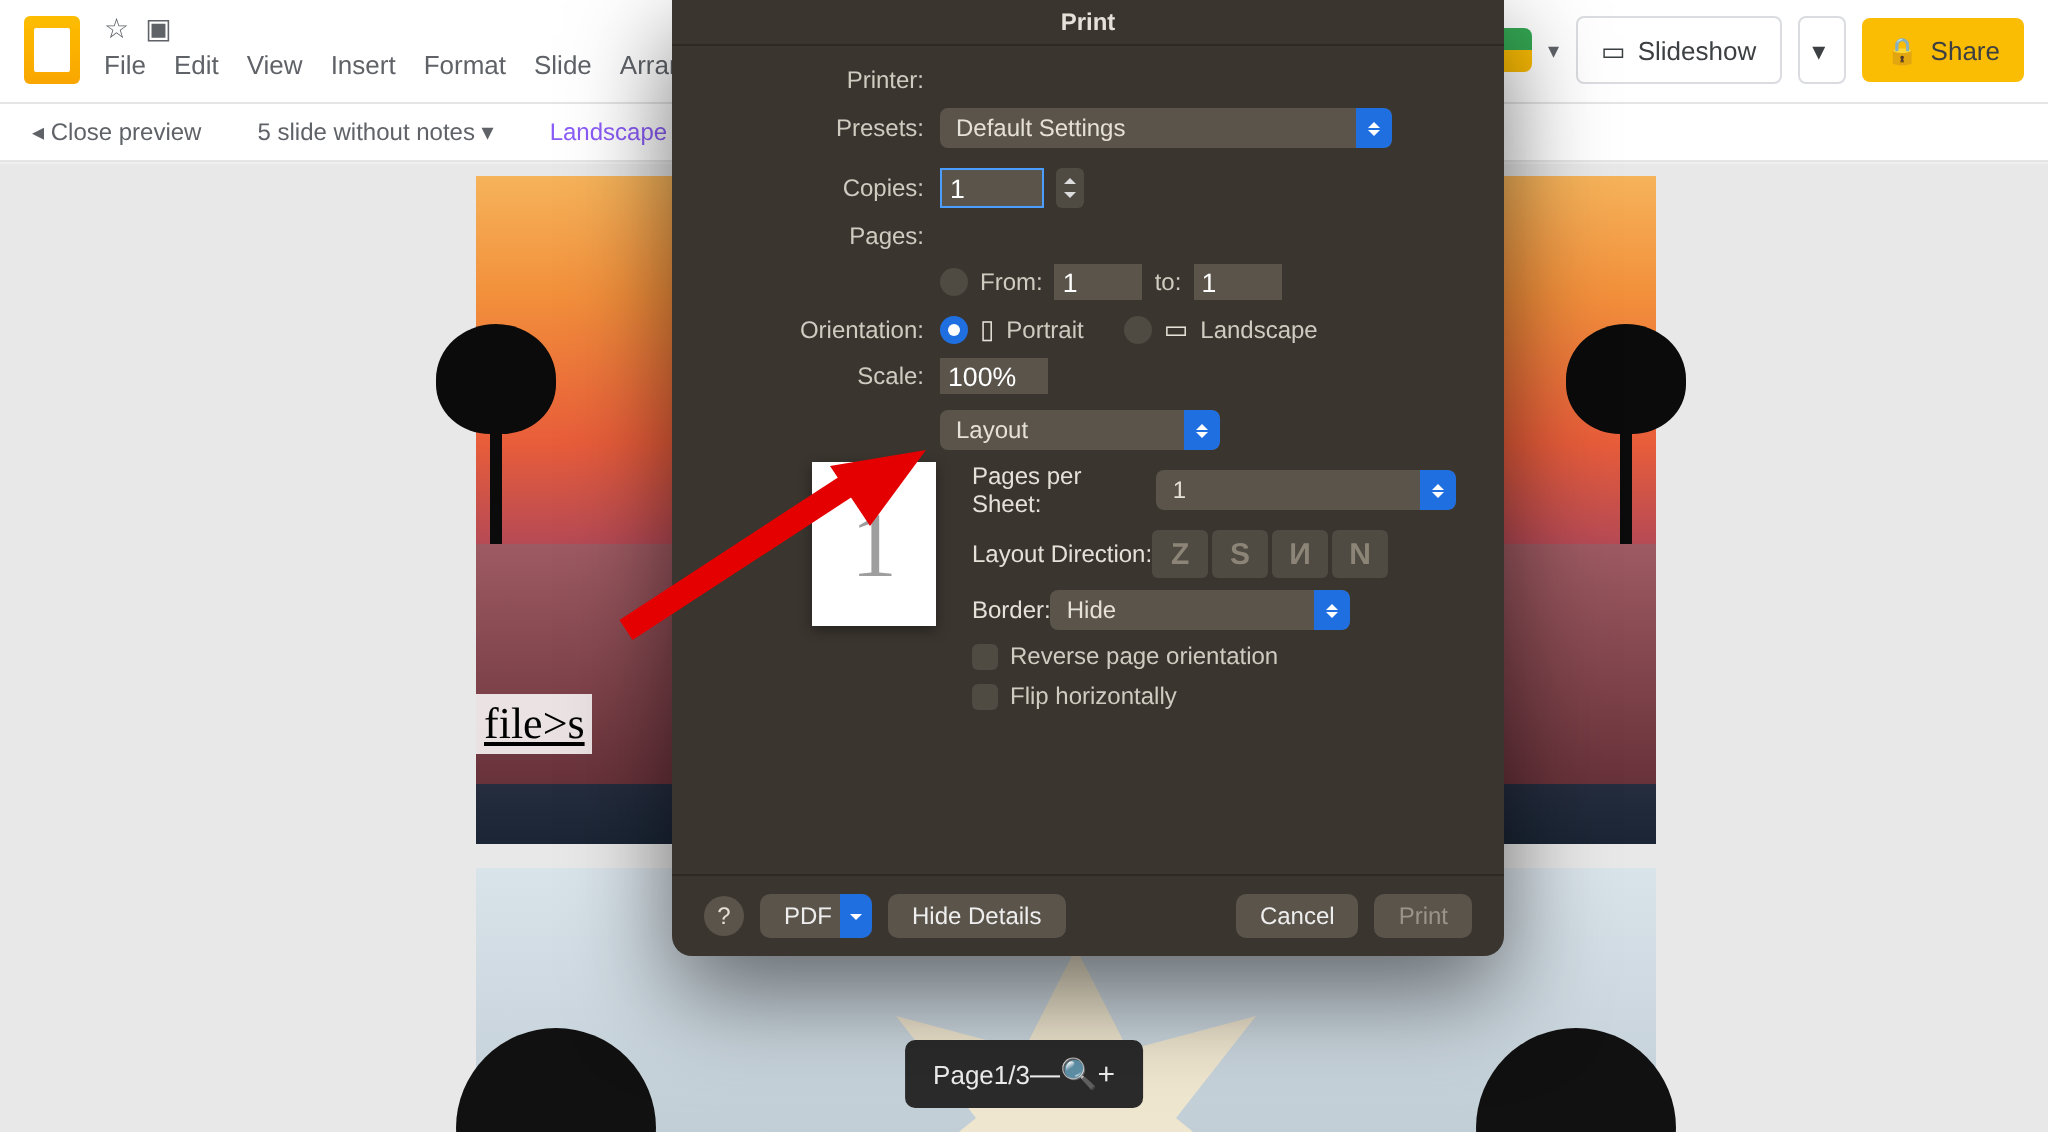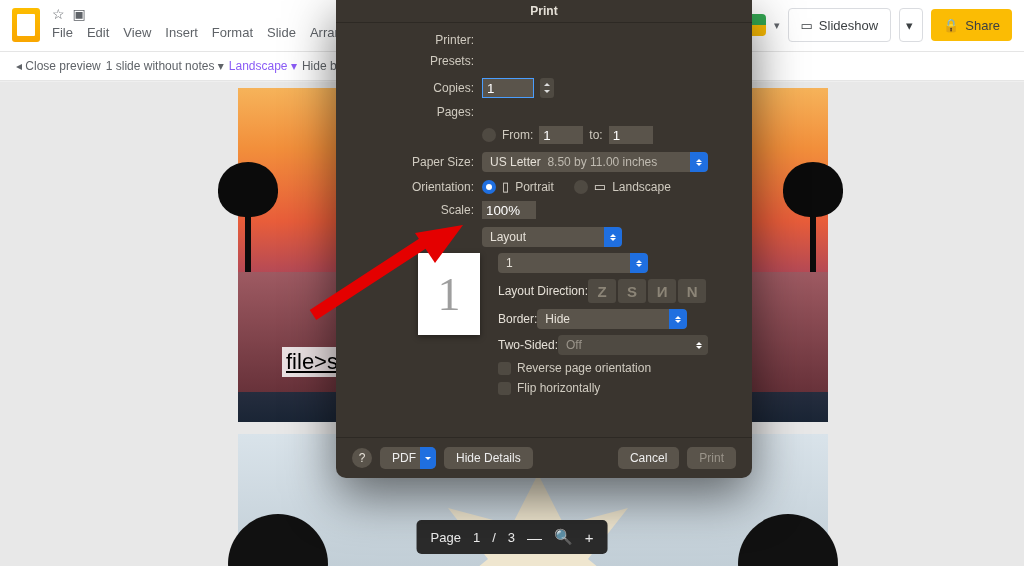--- a/index.html
+++ b/index.html
@@ -23,47 +23,47 @@
   .title-row{display:flex;align-items:center;gap:8px;}
   .title{font-size:17px;color:#3c4043;}
   .star,.move{color:#5f6368;font-size:14px;}
   .menus{display:flex;gap:14px;font-size:13px;color:#5f6368;margin-top:3px;}
   .menus span{cursor:default;}
   .right-top{margin-left:auto;display:flex;align-items:center;gap:8px;height:38px;}
   .meet{width:30px;height:22px;background:conic-gradient(#34a853 0 25%,#fbbc04 0 50%,#ea4335 0 75%,#4285f4 0);border-radius:4px;}
   .meet-caret{color:#5f6368;font-size:11px;}
   .btn{height:32px;border:1px solid #dadce0;border-radius:4px;background:#fff;display:flex;align-items:center;gap:6px;padding:0 12px;font-size:13px;color:#3c4043;}
   .btn.share{background:#fbbc04;border:none;font-weight:500;}
-  .subbar{height:28px;background:#fff;display:flex;align-items:center;gap:5px;padding:0 16px;font-size:12px;color:#5f6368;border-bottom:1px solid #e5e5e5;}
+  .subbar{height:28px;background:#fff;display:flex;align-items:center;gap:28px;padding:0 16px;font-size:12px;color:#5f6368;border-bottom:1px solid #e5e5e5;}
   .subbar .dim{color:#8b5cf6;}
   .canvas{position:absolute;top:82px;left:0;right:0;bottom:0;background:#e8e8e8;}
   .slide{position:absolute;left:238px;width:590px;}
   .slide1{top:6px;height:334px;background:linear-gradient(180deg,#f6b35a 0%,#f28f3b 18%,#e85d3a 40%,#b64a55 55%,#3f3f53 70%,#1a2535 100%);}
   .sun{position:absolute;left:260px;top:60px;width:70px;height:70px;border-radius:50%;background:radial-gradient(circle,#ffe9a8,#f7b14a);}
   .tree{position:absolute;bottom:140px;width:70px;height:120px;}
   .tree.l{left:-25px;}
   .tree.r{right:-20px;}
   .tree::before{content:"";position:absolute;bottom:0;left:32px;width:6px;height:80px;background:#0b0b0b;}
   .tree::after{content:"";position:absolute;top:0;left:5px;width:60px;height:55px;background:#0b0b0b;border-radius:50% 50% 45% 45%;}
   .water{position:absolute;left:0;right:0;bottom:30px;height:120px;background:linear-gradient(#9e5a62,#68323a);}
-  .filetag{position:absolute;left:0;bottom:45px;background:rgba(255,255,255,.85);padding:2px 4px;font-family:Liberation Sans, sans-serif;font-size:22px;text-decoration:underline;margin-left:44px;}
+  .filetag{position:absolute;left:0;bottom:45px;background:rgba(255,255,255,.85);padding:2px 4px;font-family:Liberation Serif, serif;font-size:22px;text-decoration:underline;}
   .slide2{top:352px;height:210px;background:linear-gradient(#d9e3ea,#b4c2cb);}
   .s2trees{position:absolute;bottom:30px;left:0;right:0;height:120px;}
   .s2trees .blob{position:absolute;bottom:0;width:100px;height:100px;background:#111;border-radius:50%;}
   .s2trees .blob.l{left:-10px;}
   .s2trees .blob.r{right:-10px;}
   .starshape{position:absolute;left:200px;top:40px;width:200px;height:170px;background:#efe6cf;clip-path:polygon(50% 0,63% 30%,95% 20%,75% 50%,98% 72%,65% 68%,50% 100%,35% 68%,2% 72%,25% 50%,5% 20%,37% 30%);}
-  .pager{position:absolute;left:50%;bottom:12px;transform:translateX(-50%);background:#2b2b2b;border-radius:5px;height:34px;display:flex;align-items:center;gap:12px;padding:0 14px;color:#eee;font-size:13px;}
+  .pager{position:absolute;left:50%;bottom:12px;transform:translateX(-50%);background:#2b2b2b;border-radius:5px;height:34px;display:flex;align-items:center;padding:0 14px;color:#eee;font-size:13px;}
   .pager .ic{font-size:15px;}
   
   .arrow{position:absolute;left:303px;top:225px;width:160px;height:100px;pointer-events:none;z-index:40;}
   
   .dlg{position:absolute;left:336px;top:0;width:416px;height:478px;background:var(--dlg-bg);border-radius:0 0 10px 10px;box-shadow:0 18px 50px rgba(0,0,0,.55);color:var(--dlg-text);font-size:12px;z-index:30;}
   .dlg-title{height:22px;text-align:center;line-height:22px;font-size:12px;font-weight:600;border-bottom:1px solid var(--dlg-line);}
-  .rows{padding:10px 24px 4px 36px;}
+  .rows{padding:10px 24px 4px 24px;}
   .row{display:flex;align-items:center;margin-bottom:7px;}
   .lbl{width:102px;text-align:right;padding-right:8px;color:var(--dlg-label);white-space:nowrap;}
   .ctrl{flex:1;display:flex;align-items:center;gap:6px;}
   .select{position:relative;height:20px;line-height:20px;background:var(--ctrl-bg);border-radius:4px;padding:0 22px 0 8px;color:var(--dlg-text);overflow:hidden;}
   .select .end{position:absolute;right:0;top:0;bottom:0;width:18px;background:var(--accent-end);border-radius:0 4px 4px 0;display:flex;flex-direction:column;align-items:center;justify-content:center;gap:0;}
   .select .end::before{content:"";border:3px solid transparent;border-bottom-color:#fff;margin-bottom:1px;}
   .select .end::after{content:"";border:3px solid transparent;border-top-color:#fff;}
   .select.full{width:196px;}
   .select.med{width:110px;}
   .select .dim{color:#bfbab0;}
@@ -129,21 +129,21 @@
       <div class="btn" style="width:10px;padding:0 6px;">▾</div>
       <div class="btn share">
         <span>🔒</span>
         <span>Share</span>
       </div>
     </div>
   </div>
 
   <div class="subbar">
     <span>◂ <span>Close preview</span></span>
-    <span><span>1 slide without notes</span> ▾</span>
+    <span><span>5 slide without notes</span> ▾</span>
     <span class="dim"><span>Landscape</span> ▾</span>
     <span>Hide back</span>
   </div>
 
   <div class="canvas">
     <div class="slide slide1">
       <div class="tree l"></div>
       <div class="sun"></div>
       <div class="tree r"></div>
       <div class="water"></div>
@@ -177,20 +177,26 @@
   <div class="dlg">
     <div class="dlg-title">Print</div>
     <div class="rows">
 
       <div class="row">
         <div class="lbl">Printer:</div>
       </div>
 
       <div class="row">
         <div class="lbl">Presets:</div>
+        <div class="ctrl">
+          <div class="select full">
+            <span>Default Settings</span>
+            <span class="end"></span>
+          </div>
+        </div>
       </div>
 
       <div class="row" style="margin-top:10px;">
         <div class="lbl">Copies:</div>
         <div class="ctrl">
           <input class="num" value="1" style="">
           <div class="stepper">
               <div></div>
               <div></div>
             </div>
@@ -204,30 +210,20 @@
         <div class="lbl"></div>
         <div class="ctrl">
           <input type="radio" class="radio" style="">
           <span class="txtplain">From:</span>
           <input class="numplain" value="1" style="">
           <span class="txtplain">to:</span>
           <input class="numplain" value="1" style="">
         </div>
       </div>
 
-      <div class="row" style="margin-top:8px;">
-        <div class="lbl">Paper Size:</div>
-        <div class="ctrl">
-          <div class="select full">
-            <span>US Letter</span>
-            <span class="dim">&nbsp;</span><span class="dim">8.50 by 11.00 inches</span>
-            <span class="end"></span>
-          </div>
-        </div>
-      </div>
 
       <div class="row">
         <div class="lbl">Orientation:</div>
         <div class="ctrl">
           <input type="radio" class="radio checked" style="">
           <span style="font-size:13px;">▯</span>
           <span class="txtplain">Portrait</span>
           <span style="width:8px;"></span>
           <input type="radio" class="radio" style="">
           <span style="font-size:13px;">▭</span>
@@ -246,47 +242,41 @@
         <div class="select med">
           <span>Layout</span>
           <span class="end"></span>
         </div>
       </div>
 
       <div class="layout-block">
         <div class="sheet">1</div>
         <div class="layout-right">
           <div class="row">
+            <div class="lbl2">Pages per Sheet:</div>
             <div class="select" style="width:120px;">
               <span>1</span><span class="end"></span>
             </div>
           </div>
           <div class="row">
             <div class="lbl2">Layout Direction:</div>
             <div class="dir-grid">
               <div class="dir">Z</div>
               <div class="dir">S</div>
               <div class="dir">И</div>
               <div class="dir">N</div>
             </div>
           </div>
           <div class="row">
             <div class="lbl2">Border:</div>
             <div class="select" style="width:120px;">
               <span>Hide</span><span class="end"></span>
             </div>
           </div>
           <div class="row">
-            <div class="lbl2">Two-Sided:</div>
-            <div class="select" style="width:120px;background:var(--ctrl-bg-dark);">
-              <span class="disabled-text">Off</span>
-              <span class="end" style="background:var(--ctrl-bg-dark);"></span>
-            </div>
-          </div>
-          <div class="row">
             <div class="lbl2"></div>
             <input type="checkbox" class="chk" style="">
             <span class="txtplain" style="margin-left:6px;">Reverse page orientation</span>
           </div>
           <div class="row">
             <div class="lbl2"></div>
             <input type="checkbox" class="chk" style="">
             <span class="txtplain" style="margin-left:6px;">Flip horizontally</span>
           </div>
         </div>

